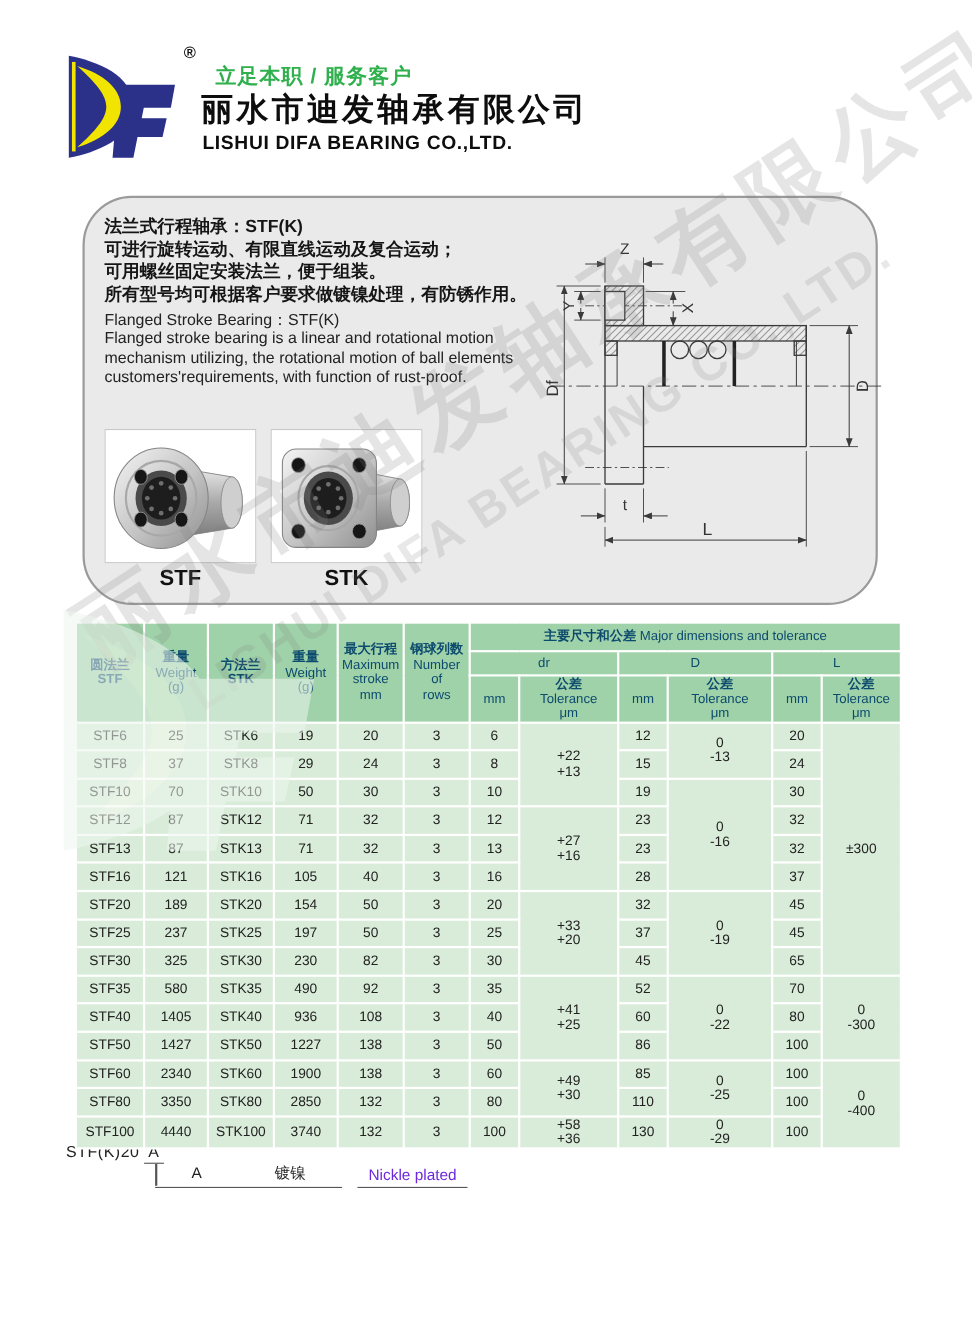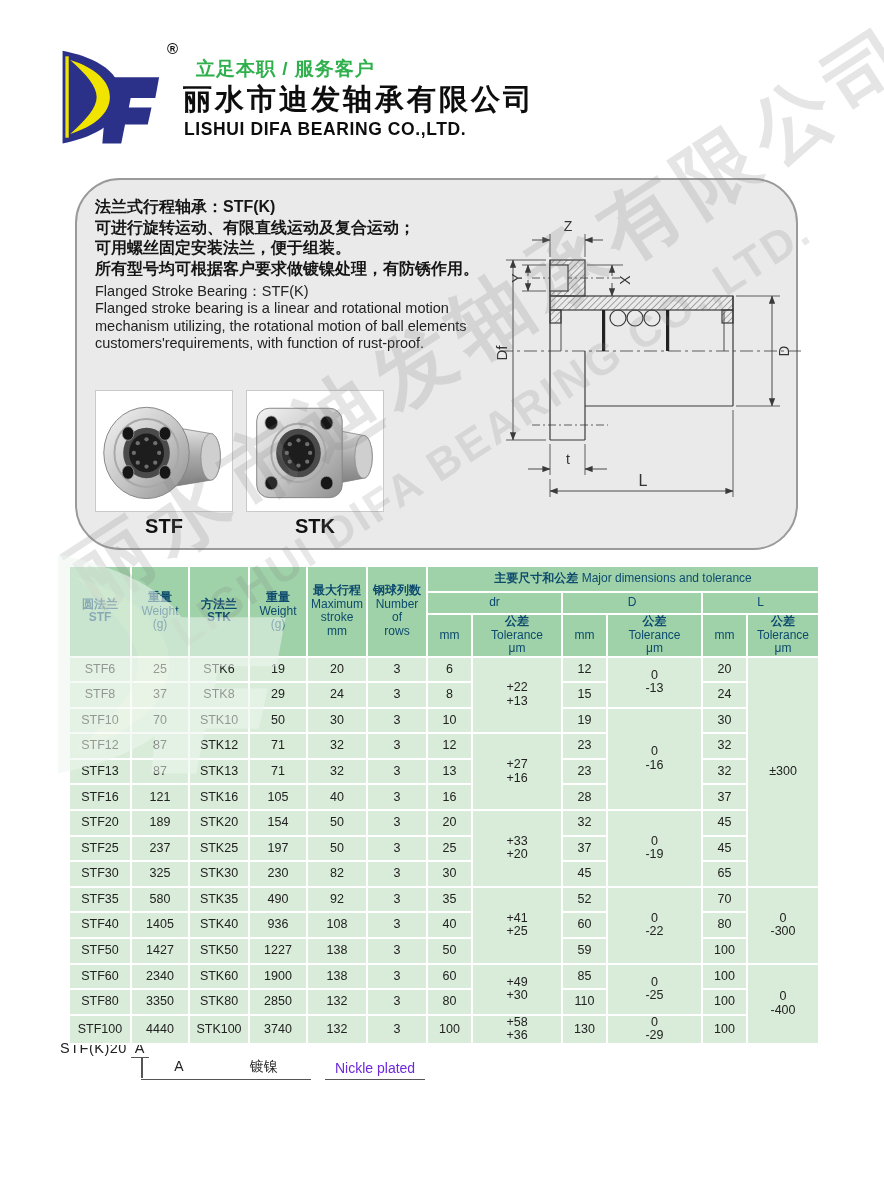--- a/index.html
+++ b/index.html
@@ -437,21 +437,21 @@
           <td>80</td>
         </tr>
         <tr>
           <td>STF50</td>
           <td>1427</td>
           <td>STK50</td>
           <td>1227</td>
           <td>138</td>
           <td>3</td>
           <td>50</td>
-          <td>59</td>
+          <td>86</td>
           <td>100</td>
         </tr>
         <tr>
           <td>STF60</td>
           <td>2340</td>
           <td>STK60</td>
           <td>1900</td>
           <td>138</td>
           <td>3</td>
           <td>60</td>

